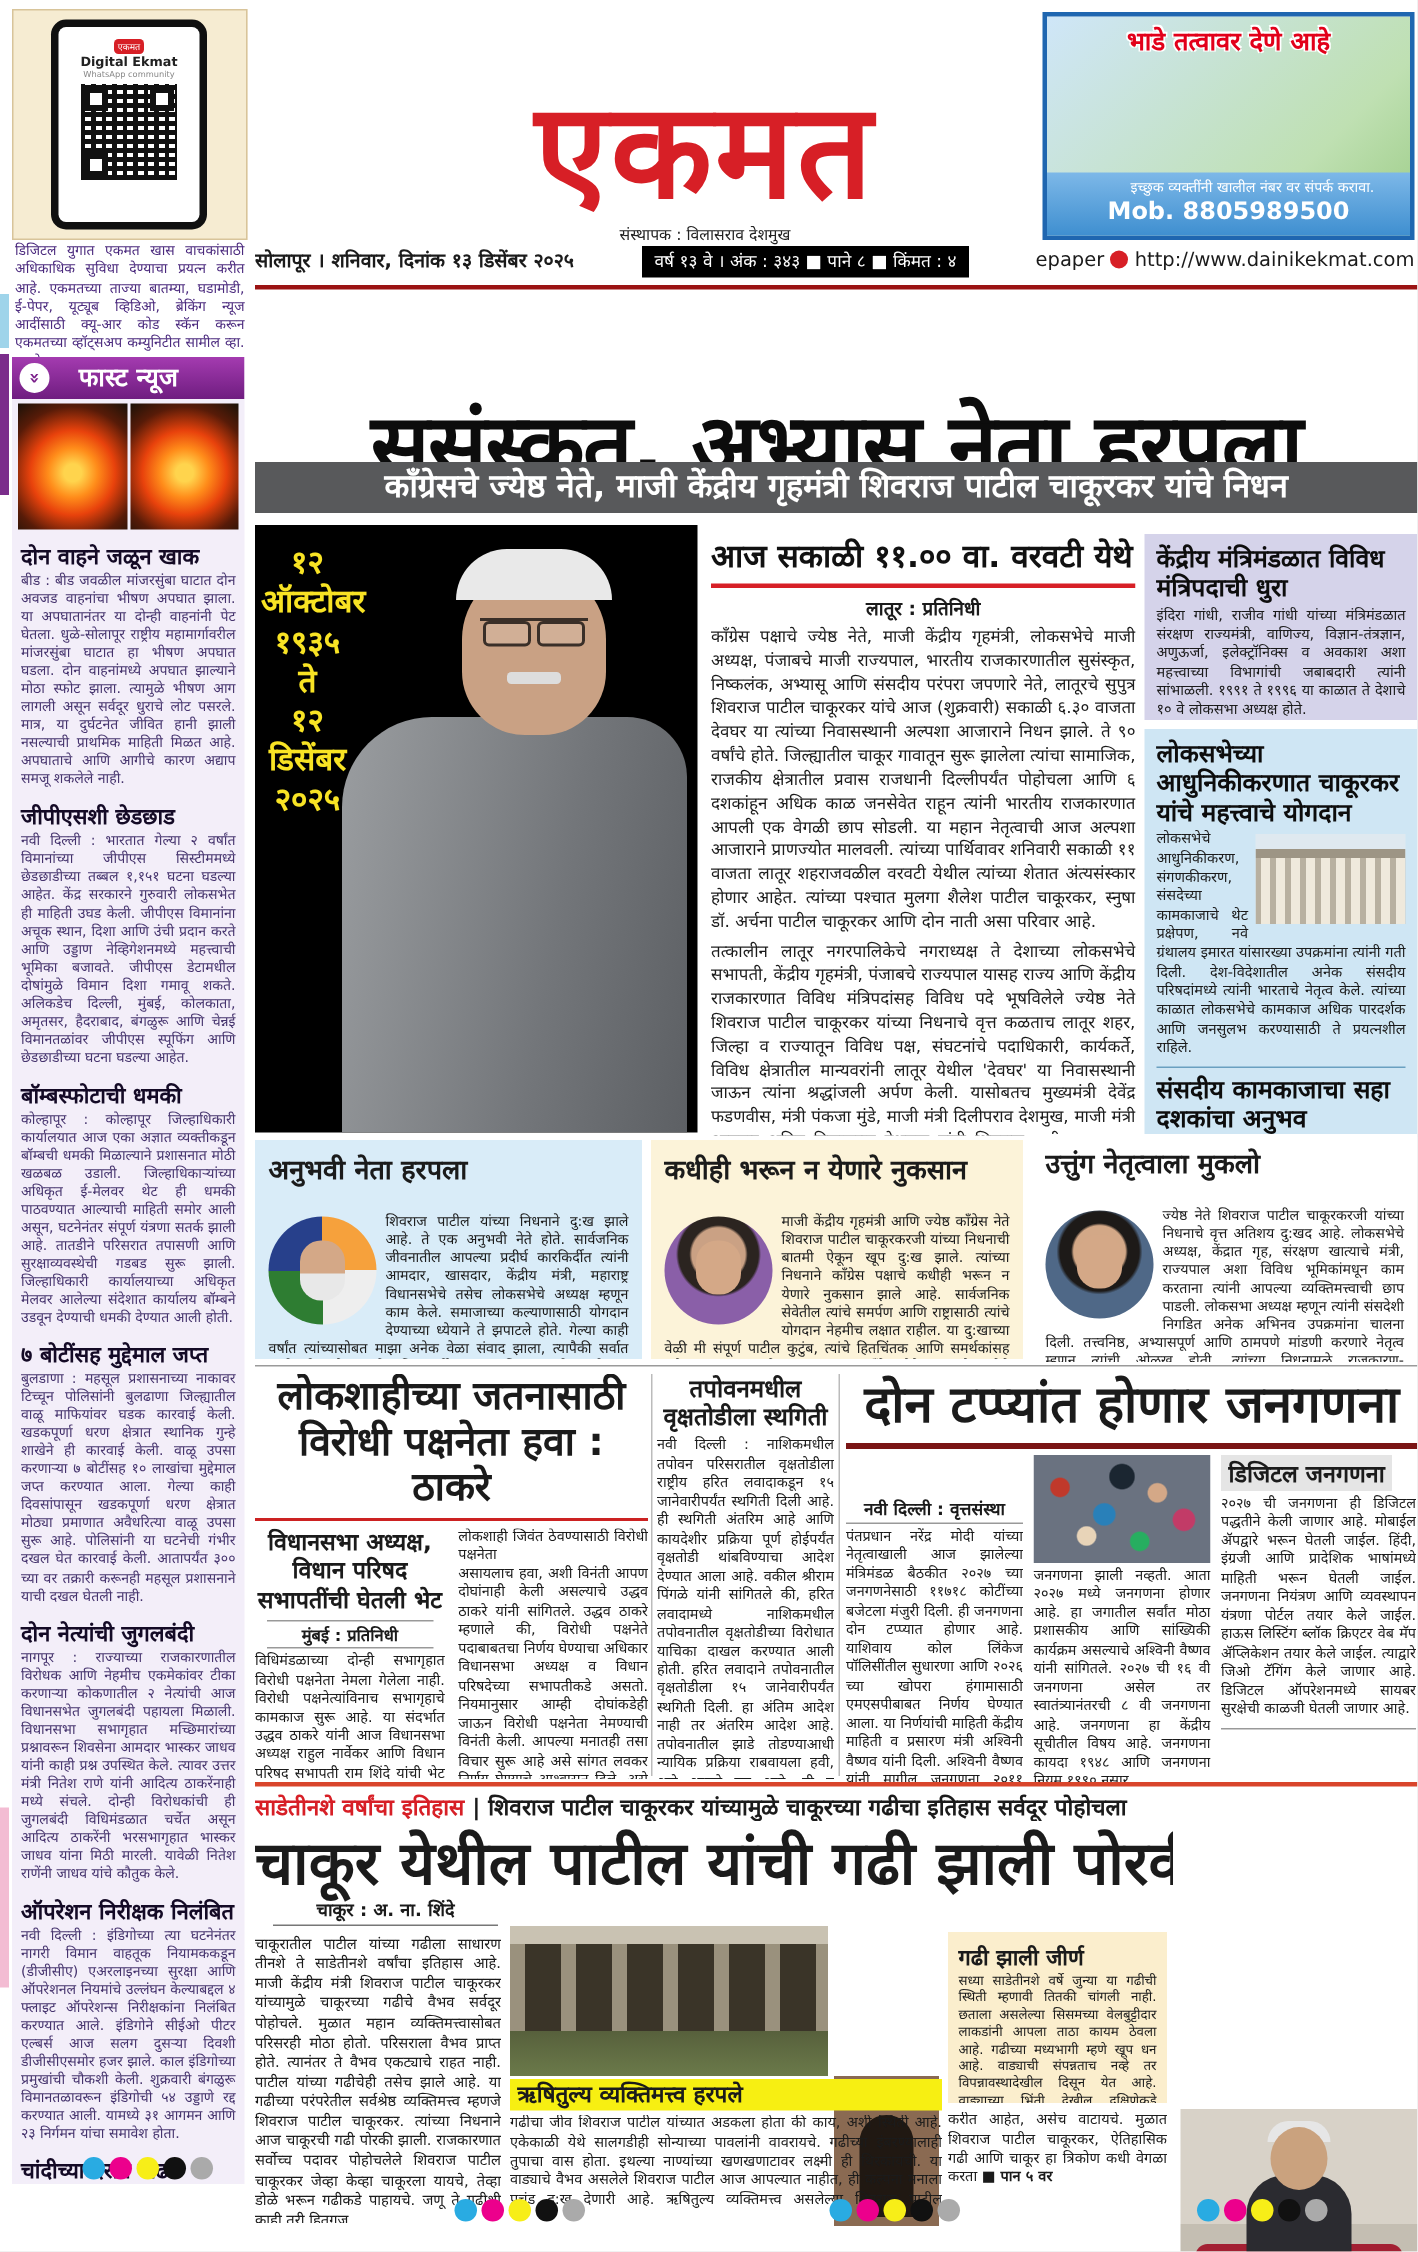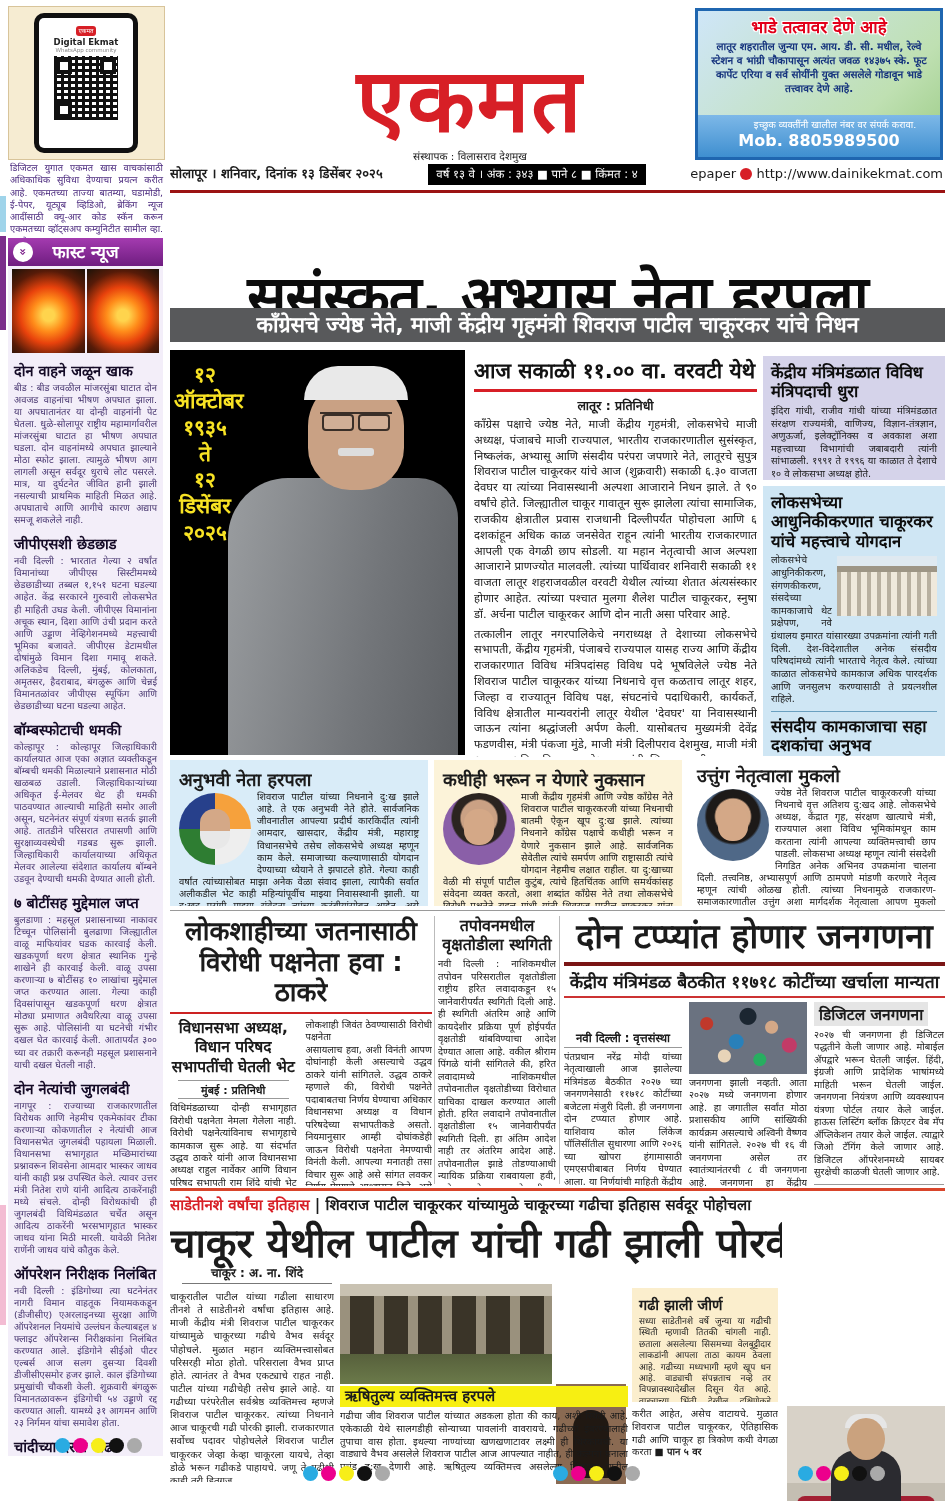--- a/index.html
+++ b/index.html
@@ -84,21 +84,21 @@
   .parl-b{position:absolute;left:0;bottom:0;width:100%;height:44px;
           background:repeating-linear-gradient(90deg,#b8b0a0 0 4px,#efe9dc 4px 10px);}
   .parl-r{position:absolute;left:0;bottom:44px;width:100%;height:6px;background:#9d9585;}
   .rdiv{height:1px;background:#6aa0c0;margin:5px 0;}
 
   
   .trib{box-sizing:border-box;padding:7px 9px;}
   .tribA{left:170px;top:760px;width:258px;height:146px;background:#d9ecf8;}
   .tribB{left:434px;top:760px;width:248px;height:146px;background:#fcf3d9;}
   .tribC{left:688px;top:756px;width:257px;height:152px;background:#ffffff;}
-  .ttitle{font-size:18px;font-weight:bold;margin-bottom:0;}
+  .ttitle{font-size:18px;font-weight:bold;margin-bottom:18px;}
   .tbody{font-size:9.5px;line-height:1.28;}
   .circ{float:left;width:72px;height:72px;border-radius:50%;margin:2px 6px 2px 0;position:relative;overflow:hidden;}
   .modi{background:conic-gradient(#f6a13c 0 25%,#eee 25% 50%,#2e7d32 50% 75%,#27408b 75%);}
   .rahul{background:radial-gradient(circle at 50% 35%,#caa184 0 30%,#2b2420 33% 45%,#8a5fa8 48%);}
   .fadnavis{background:radial-gradient(circle at 50% 38%,#d3a887 0 30%,#1d1a18 33% 46%,#4f6887 50%);}
   .face{position:absolute;left:21px;top:16px;width:30px;height:36px;background:#d4a887;border-radius:14px;}
   .beard{position:absolute;left:21px;top:38px;width:30px;height:18px;background:#e8e8e8;border-radius:0 0 14px 14px;}
 
   .hdiv{left:170px;top:910px;width:775px;height:1px;background:#9a9a9a;}
 
@@ -199,21 +199,20 @@
       </div>
     </div>
   </div>
   <div class="abs qr-note just">डिजिटल युगात एकमत खास वाचकांसाठी अधिकाधिक सुविधा देण्याचा प्रयत्न करीत आहे. एकमतच्या ताज्या बातम्या, घडामोडी, ई-पेपर, यूट्यूब व्हिडिओ, ब्रेकिंग न्यूज आदींसाठी क्यू-आर कोड स्कॅन करून एकमतच्या व्हॉट्सअप कम्युनिटीत सामील व्हा. अपडेट रहा.</div>
 
   <div class="abs mast-title">एकमत</div>
   <div class="abs founder">संस्थापक : विलासराव देशमुख</div>
 
   <div class="abs ad">
     <div class="ad-title">भाडे तत्वावर देणे आहे</div>
-    <div class="ad-body">लातूर शहरातील जुन्या एम. आय. डी. सी. मधील, रेल्वे स्टेशन व भांग्री चौकापासून अत्यंत जवळ १४३७५ स्के. फूट कार्पेट एरिया व सर्व सोयींनी युक्त असलेले गोडावून भाडे तत्त्वावर देणे आहे.</div>
     <div class="ad-strip">
       <div class="ad-contact">इच्छुक व्यक्तींनी खालील नंबर वर संपर्क करावा.</div>
       <div class="ad-phone">Mob. 8805989500</div>
     </div>
   </div>
 
   <div class="abs dateline clip">
     <span class="b">सोलापूर । शनिवार, दिनांक १३ डिसेंबर २०२५</span>
     <span class="issue-box">वर्ष १३ वे । अंक : ३४३ ■ पाने ८ ■ किंमत : ४ रुपये</span>
     <span class="epaper">
@@ -304,21 +303,20 @@
   <div class="abs vrule" style="left:434px;top:916px;height:268px;"></div>
 
   <div class="abs tap clip">
     <div class="tap-title">तपोवनमधील वृक्षतोडीला स्थगिती</div>
     <div class="small-body just">नवी दिल्ली : नाशिकमधील तपोवन परिसरातील वृक्षतोडीला राष्ट्रीय हरित लवादाकडून १५ जानेवारीपर्यंत स्थगिती दिली आहे. ही स्थगिती अंतरिम आहे आणि कायदेशीर प्रक्रिया पूर्ण होईपर्यंत वृक्षतोडी थांबविण्याचा आदेश देण्यात आला आहे. वकील श्रीराम पिंगळे यांनी सांगितले की, हरित लवादामध्ये नाशिकमधील तपोवनातील वृक्षतोडीच्या विरोधात याचिका दाखल करण्यात आली होती. हरित लवादाने तपोवनातील वृक्षतोडीला १५ जानेवारीपर्यंत स्थगिती दिली. हा अंतिम आदेश नाही तर अंतरिम आदेश आहे. तपोवनातील झाडे तोडण्याआधी न्यायिक प्रक्रिया राबवायला हवी, असे आमचे मत आहे. ती न राबवताच वृक्षतोड केली जात आहे.</div>
   </div>
   <div class="abs vrule" style="left:559px;top:916px;height:268px;"></div>
 
   <div class="abs cen clip">
     <div class="cen-title">दोन टप्प्यांत होणार जनगणना</div>
-    <div class="cen-sub">केंद्रीय मंत्रिमंडळ बैठकीत ११७१८ कोटींच्या खर्चाला मान्यता</div>
     <div class="cen-row">
       <div style="width:118px;" class="clip">
         <div class="cen-by">नवी दिल्ली : वृत्तसंस्था</div>
         <div class="small-body just">पंतप्रधान नरेंद्र मोदी यांच्या नेतृत्वाखाली आज झालेल्या मंत्रिमंडळ बैठकीत २०२७ च्या जनगणनेसाठी ११७१८ कोटींच्या बजेटला मंजुरी दिली. ही जनगणना दोन टप्प्यात होणार आहे. याशिवाय कोल लिंकेज पॉलिसींतील सुधारणा आणि २०२६ च्या खोपरा हंगामासाठी एमएसपीबाबत निर्णय घेण्यात आला. या निर्णयांची माहिती केंद्रीय माहिती व प्रसारण मंत्री अश्विनी वैष्णव यांनी दिली. अश्विनी वैष्णव यांनी मागील जनगणना २०११ मध्ये झाल्याची माहिती दिली. २०२१ मध्ये कोरोना संसर्गामुळे</div>
       </div>
       <div style="width:118px;" class="clip">
         <div class="crowd"></div>
         <div class="small-body just">जनगणना झाली नव्हती. आता २०२७ मध्ये जनगणना होणार आहे. हा जगातील सर्वांत मोठा प्रशासकीय आणि सांख्यिकी कार्यक्रम असल्याचे अश्विनी वैष्णव यांनी सांगितले. २०२७ ची १६ वी जनगणना असेल तर स्वातंत्र्यानंतरची ८ वी जनगणना आहे. जनगणना हा केंद्रीय सूचीतील विषय आहे. जनगणना कायदा १९४८ आणि जनगणना नियम १९९० नुसार</div>
       </div>
       <div style="width:130px;" class="clip">

